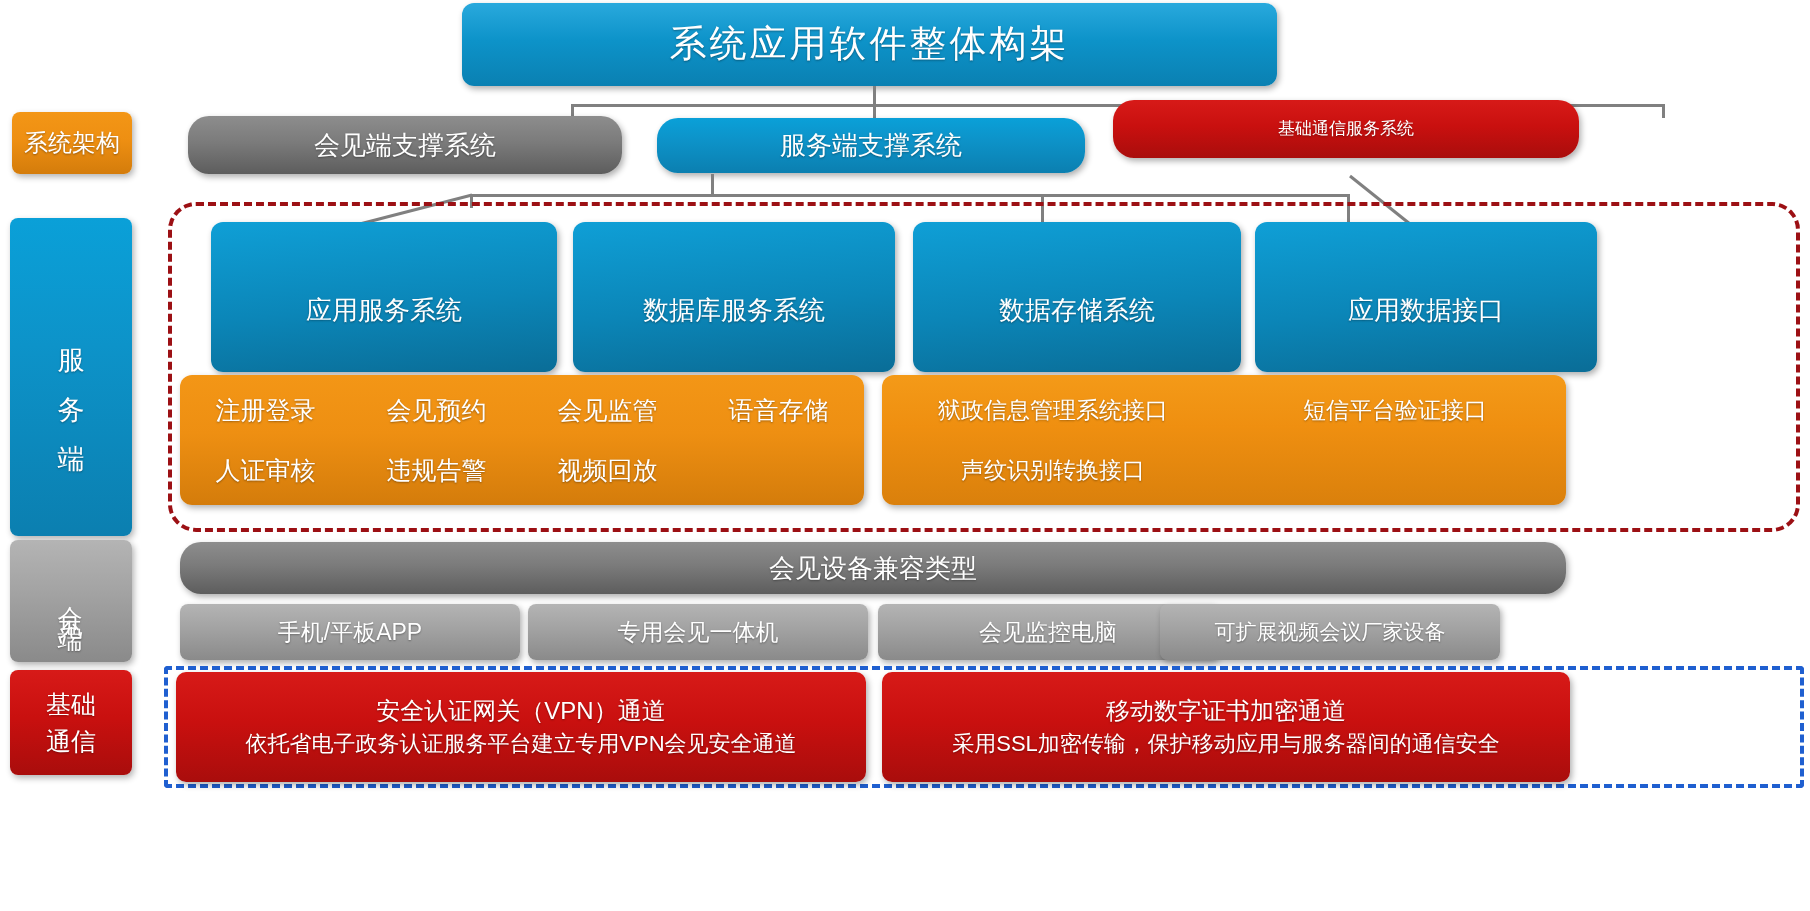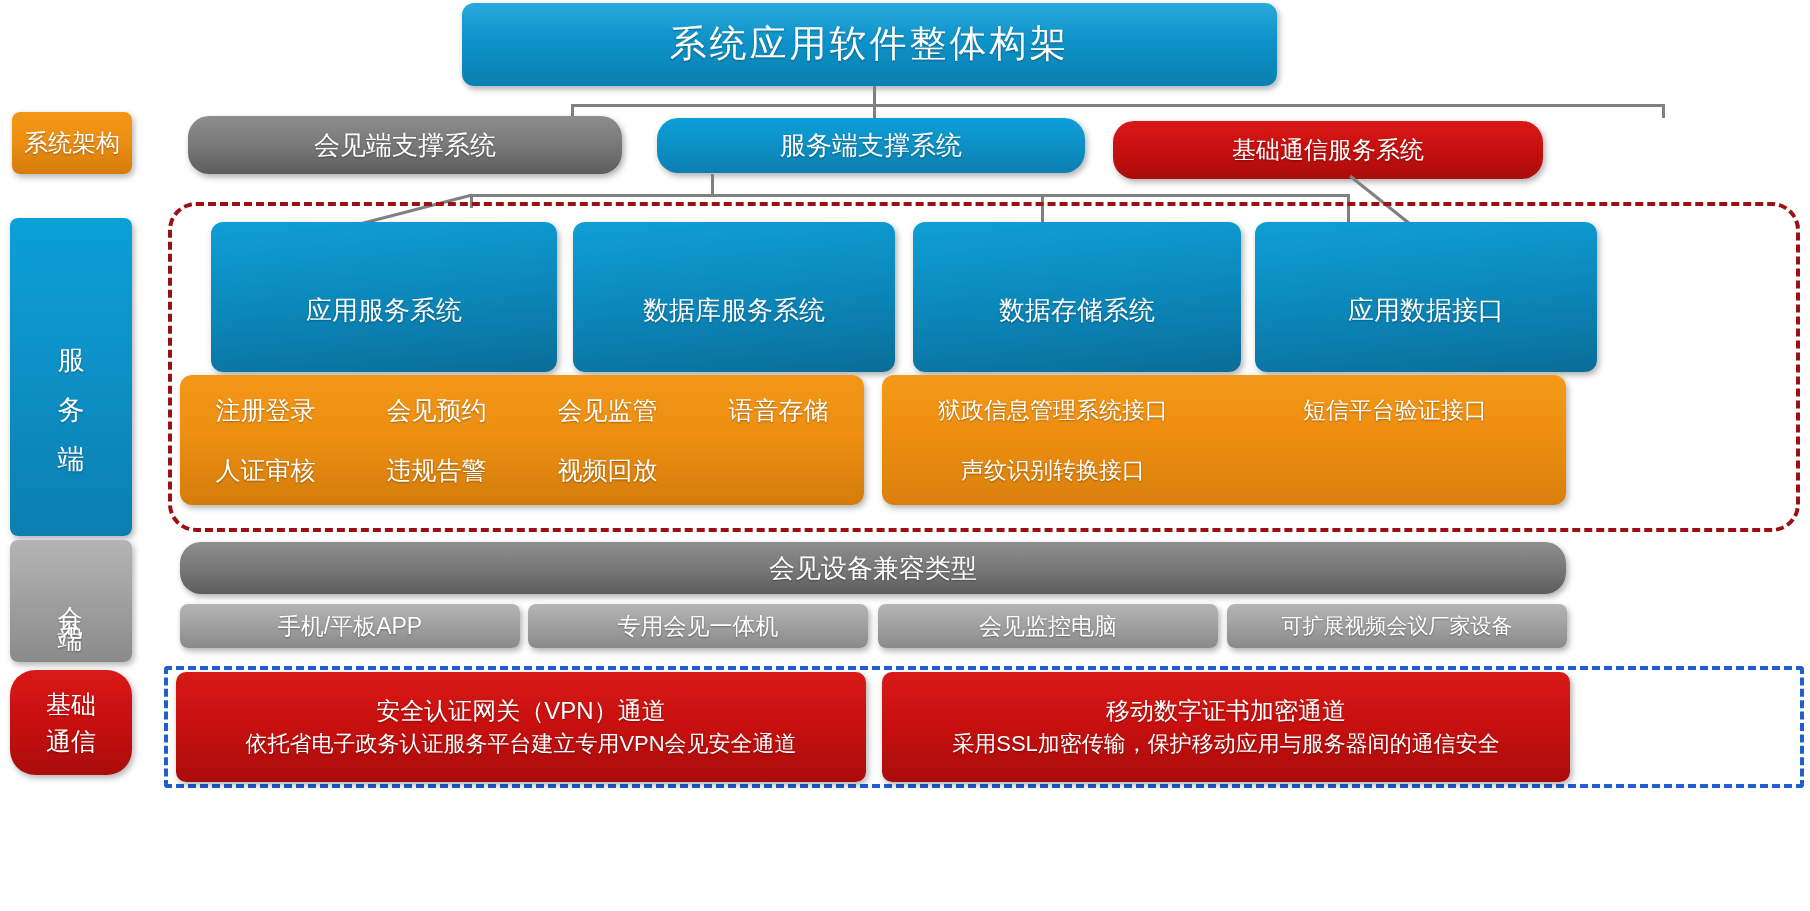--- a/index.html
+++ b/index.html
@@ -36,26 +36,26 @@
   .rail { position:absolute; border-radius:8px; color:#fff; display:flex;
           align-items:center; justify-content:center; text-align:center;
           text-shadow:0 1px 2px rgba(0,0,0,.35);
           box-shadow:2px 3px 6px rgba(0,0,0,.3); }
   #rail-arch  { left:12px; top:112px; width:120px; height:62px; font-size:24px; }
   #rail-serv  { left:10px; top:218px; width:122px; height:318px; font-size:27px;
                 writing-mode:vertical-rl; letter-spacing:20px; padding-top:18px; }
   #rail-meet  { left:10px; top:540px; width:122px; height:122px; font-size:25px;
                 writing-mode:vertical-rl; letter-spacing:10px; }
   #rail-base  { left:10px; top:670px; width:122px; height:105px; font-size:25px;
-                line-height:1.45; flex-direction:column;border-radius:25px; }
+                line-height:1.45; flex-direction:column; }
 
   
   #sup-meet { left:188px; top:116px; width:434px; height:58px; font-size:26px; }
   #sup-serv { left:657px; top:118px; width:428px; height:55px; font-size:26px; }
-  #sup-base { left:1113px; top:121px; width:430px; height:58px; font-size:24px; }
+  #sup-base { left:1113px; top:100px; width:466px; height:58px; font-size:17px; }
 
   
   .ln { position:absolute; background:#808080; }
 
   
   #server-region {
     position:absolute; left:168px; top:202px; width:1632px; height:330px;
     border:4px dashed #9c1014; border-radius:28px;
   }
 
@@ -75,25 +75,25 @@
   #cap-left  { left:180px; top:375px; width:684px; height:130px;
                grid-template-columns:repeat(4,1fr); grid-auto-rows:60px;
                font-size:25px; }
   #cap-right { left:882px; top:375px; width:684px; height:130px;
                grid-template-columns:repeat(2,1fr); grid-auto-rows:60px;
                font-size:23px; }
   .cap span { display:flex; align-items:center; justify-content:center; }
 
   
   #dev-title { left:180px; top:542px; width:1386px; height:52px; font-size:26px; }
-  .devbox { top:604px; height:44px; font-size:23px; border-radius:8px; }
+  .devbox { top:604px; height:56px; font-size:23px; border-radius:8px; }
   #dev1 { left:180px; width:340px; }
   #dev2 { left:528px; width:340px; }
   #dev3 { left:878px; width:340px; }
-  #dev4 { left:1227px; width:340px; font-size:21px; }
+  #dev4 { left:1160px; width:340px; font-size:21px; }
 
   
   #base-region {
     position:absolute; left:164px; top:666px; width:1640px; height:122px;
     border:4px dashed #1f5fd0; border-radius:4px;
   }
   .basebox { top:672px; height:110px; border-radius:10px;
              flex-direction:column; gap:4px; }
   #base1 { left:176px; width:690px; }
   #base2 { left:882px; width:688px; }

